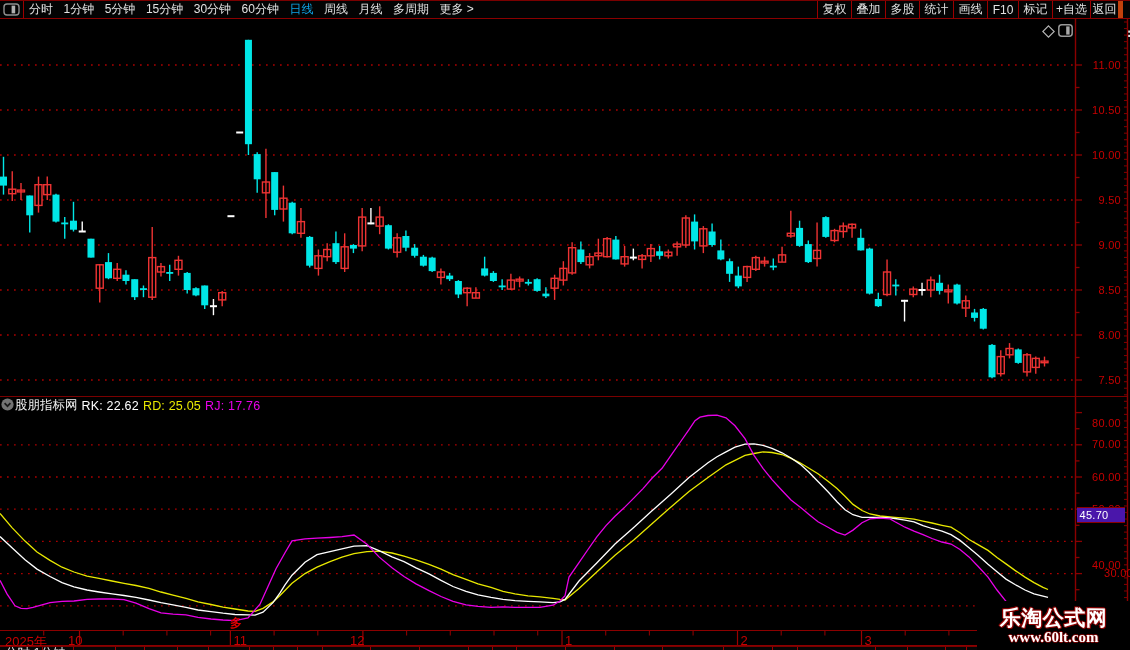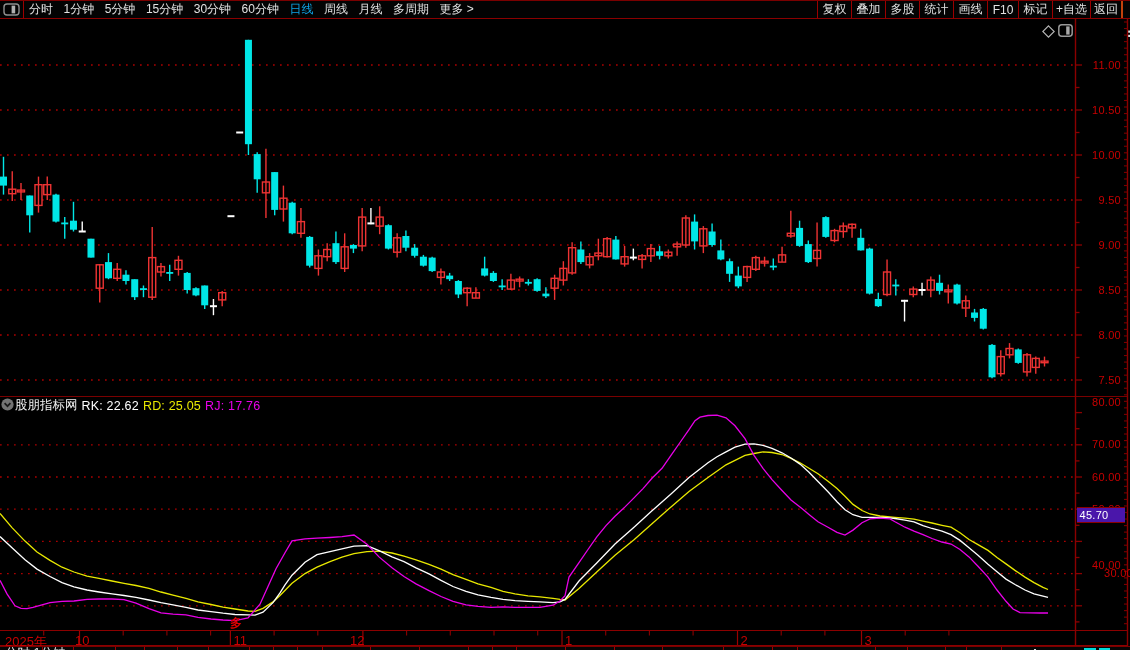--- a/index.html
+++ b/index.html
@@ -7,21 +7,21 @@
   #stage { position:relative; width:910px; height:650px; background:#000; }
   
   #menubar { position:absolute; left:0; top:0; width:1130px; height:19px; background:#030303;
              border-top:1px solid #7a0000; border-bottom:1px solid #8b0000; display:flex; align-items:center; }
   #menu-icon-cell { width:24px; height:17px; border-right:1px solid #9b0000; display:flex; align-items:center; justify-content:center; flex:none; }
   #menu-left { display:flex; align-items:center; margin-left:5px; gap:10.5px; flex:none; }
   .menu-item { font-size:12px; color:#e2e2e2; line-height:17px; white-space:nowrap; }
   .menu-item.active { color:#0ea5e9; }
   #menu-right { position:absolute; right:7px; top:0; height:17px; display:flex; align-items:stretch; }
   .rmenu-item { font-size:12px; color:#e2e2e2; border-left:1px solid #9b0000; display:flex; align-items:center; justify-content:center; white-space:nowrap; }
-  .rmenu-item:last-child { border-right:2px solid #c2410c; }
+  .rmenu-item:last-child { border-right:5px solid #c2410c; }
   
   #titlebar { position:absolute; left:0; top:19px; width:1075px; height:21px; }
   #chart-title { position:absolute; left:2px; top:3.5px; font-size:12.5px; color:#dcdcdc; }
   #title-chevron { position:absolute; left:116px; top:5px; }
   #tr-diamond { position:absolute; left:1042px; top:24px; }
   #tr-split  { position:absolute; left:1058px; top:23px; }
   
   #chart-svg { position:absolute; left:0; top:0; z-index:1; }
   
   .axis-label { position:absolute; left:1086px; width:35px; text-align:right; font-size:11px; color:#c80000; z-index:2; letter-spacing:0.3px; }
@@ -516,28 +516,28 @@
 
   <div id="labels">
       <div class="axis-label" style="top: 58.5px;">11.00</div>
       <div class="axis-label" style="top: 103.5px;">10.50</div>
       <div class="axis-label" style="top: 148.5px;">10.00</div>
       <div class="axis-label" style="top: 193.5px;">9.50</div>
       <div class="axis-label" style="top: 238.5px;">9.00</div>
       <div class="axis-label" style="top: 283.5px;">8.50</div>
       <div class="axis-label" style="top: 328.5px;">8.00</div>
       <div class="axis-label" style="top: 373.5px;">7.50</div>
-      <div class="axis-label" style="top: 396px;">80.00</div>
+      <div class="axis-label" style="top: 417px;">80.00</div>
       <div class="axis-label" style="top: 438.3px;">70.00</div>
       <div class="axis-label" style="top: 470.5px;">60.00</div>
       <div class="axis-label" style="top: 502.7px;">50.00</div>
       <div class="axis-label" style="top: 559px;">40.00</div>
       <div class="axis-label" style="top: 567.1px; margin-left: 12px;">30.00</div>
       <div class="date-label" style="left: 5px;">2025年</div>
-      <div class="date-label" style="left: 75px;">10</div>
+      <div class="date-label" style="left: 68px;">10</div>
       <div class="date-label" style="left: 233.4px;">11</div>
       <div class="date-label" style="left: 350px;">12</div>
       <div class="date-label" style="left: 565px;">1</div>
       <div class="date-label" style="left: 740.5px;">2</div>
       <div class="date-label" style="left: 864.5px;">3</div>
     </div>
 
   <div id="ind-header">
     <span id="ind-chevron">
       <svg width="13" height="13" viewBox="0 0 13 13">
@@ -548,20 +548,24 @@
     <span id="ind-name">股朋指标网</span>
     <span class="ind-readout" id="readout-rk" style="color: rgb(255, 255, 255);">RK: 22.62</span>
     <span class="ind-readout" id="readout-rd" style="color: rgb(232, 232, 0);">RD: 25.05</span>
     <span class="ind-readout" id="readout-rj" style="color: rgb(232, 0, 232);">RJ: 17.76</span>
   </div>
 
   <div id="value-box">45.70</div>
 
   <div id="signal-label">多</div>
 
+  <div id="watermark">
+    <div id="wm-line1">乐淘公式网</div>
+    <div id="wm-line2">www.60lt.com</div>
+  </div>
 
   <div id="bottom-strip">
     <span id="bs-text">分时 1分钟</span>
     <span id="bs-dot"></span>
   <span class="bs-sep" style="left: 42px;"></span>
       <span class="bs-sep" style="left: 73px;"></span>
       <span class="bs-sep" style="left: 115px;"></span>
       <span class="bs-sep" style="left: 144px;"></span>
       <span class="bs-sep" style="left: 177px;"></span>
       <span class="bs-sep" style="left: 208px;"></span>

